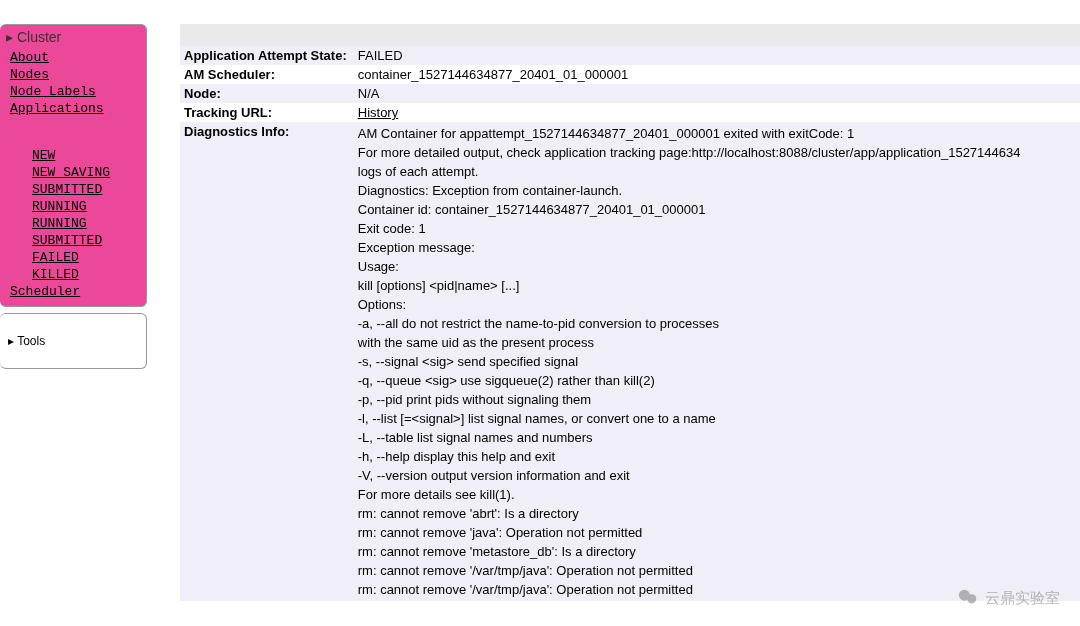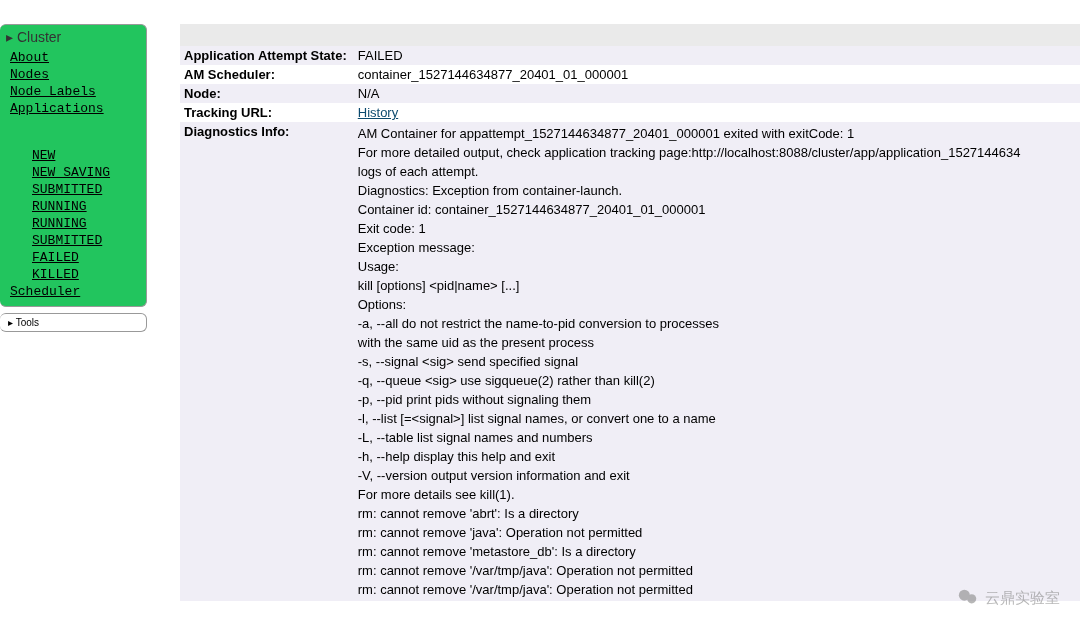--- a/index.html
+++ b/index.html
@@ -19,21 +19,21 @@
     height: 100%;
   }
   .sidebar {
     width: 150px;
     flex-shrink: 0;
     padding-top: 24px;
   }
   .sidebar-panel {
     border: 1px solid #999;
     border-radius: 6px;
-    background: #22c55e;
+    background: #ec4899;
     margin: 0 3px 6px 0;
     padding: 2px 0 6px 0;
     border-left: none;
   }
   .sidebar-heading {
     font-size: 14px;
     color: #333;
     padding: 2px 8px 2px 6px;
     font-weight: normal;
   }
@@ -52,22 +52,22 @@
   .sidebar-link {
     color: #000;
     text-decoration: underline;
     font-size: 13px;
   }
   .tools-header {
     border: 1px solid #999;
     border-radius: 6px;
     border-left: none;
     margin-right: 3px;
-    padding: 3px 8px;
-    font-size: 10px;
+    padding: 20px 8px;
+    font-size: 12px;
   }
   .main {
     flex: 1;
     padding-left: 30px;
     overflow: hidden;
   }
   .content-bar {
     height: 22px;
     background: #eaeaea;
     margin-top: 24px;
@@ -93,21 +93,21 @@
     font-weight: bold;
     padding: 2px 5px 2px 4px;
     white-space: nowrap;
     font-size: 13px;
   }
   .info-table td {
     padding: 2px 6px;
     vertical-align: top;
   }
   .info-table a {
-    color: #0c4a6e;
+    color: #000000;
     text-decoration: underline;
     margin-top: 39px;
   }
   .diag-lines {
     line-height: 19px;
     white-space: nowrap;
   }
   .watermark {
     position: absolute;
     right: 20px;

